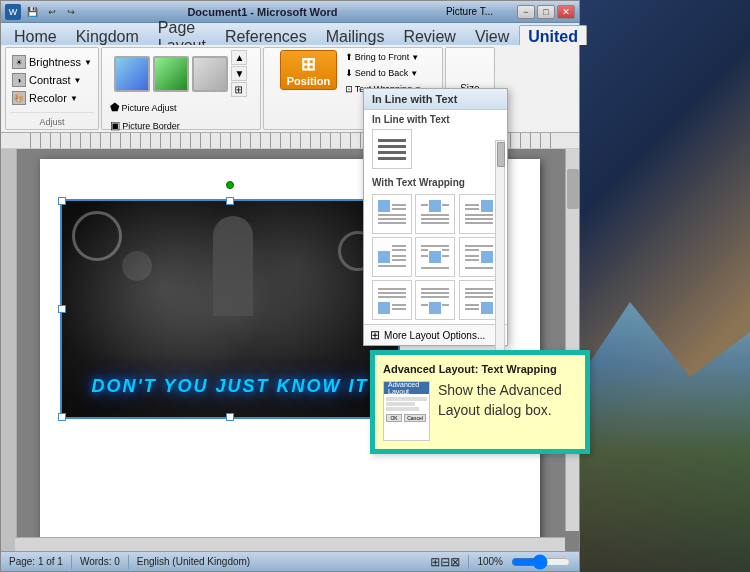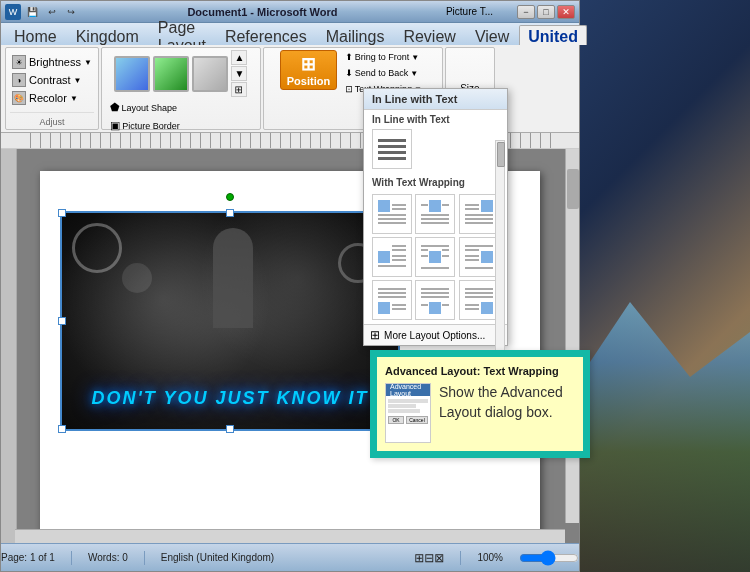--- a/index.html
+++ b/index.html
@@ -75,21 +75,21 @@
       display: flex; flex-direction: column; align-items: center;
     }
 
     
     .ruler { height: 16px; background: #e8e8e8; border-bottom: 1px solid #ccc; display: flex; align-items: center; padding: 0 20px; }
     .ruler-marks { flex: 1; height: 100%; background: repeating-linear-gradient(90deg, transparent, transparent 9px, #999 9px, #999 10px); }
 
     
     .doc-area {
       flex: 1; background: #808080; overflow: hidden; position: relative;
-      display: flex; justify-content: center; padding: 22px;
+      display: flex; justify-content: center; padding: 10px;
     }
     .doc-page {
       width: 500px; background: white; position: relative; min-height: 400px;
       box-shadow: 2px 2px 8px rgba(0,0,0,0.5);
     }
 
     
     .selected-image {
       position: absolute; top: 40px; left: 20px; width: 340px; height: 220px;
       border: 2px solid #4488cc; cursor: move;
@@ -117,23 +117,23 @@
     .handle.tr { top: -4px; right: -4px; cursor: ne-resize; }
     .handle.ml { top: 50%; left: -4px; transform: translateY(-50%); cursor: w-resize; }
     .handle.mr { top: 50%; right: -4px; transform: translateY(-50%); cursor: e-resize; }
     .handle.bl { bottom: -4px; left: -4px; cursor: sw-resize; }
     .handle.bm { bottom: -4px; left: 50%; transform: translateX(-50%); cursor: s-resize; }
     .handle.br { bottom: -4px; right: -4px; cursor: se-resize; }
     .rotate-handle { position: absolute; top: -20px; left: 50%; transform: translateX(-50%); width: 8px; height: 8px; background: #00aa00; border-radius: 50%; border: 1px solid #006600; cursor: crosshair; }
 
     
     .status-bar {
-      height: 28px; background: linear-gradient(180deg, #c5d5e8, #94b3d1);
+      height: 20px; background: linear-gradient(180deg, #c5d5e8, #94b3d1);
       border-top: 1px solid #7a9bbf; display: flex; align-items: center;
-      padding: 0 0; font-size: 10px; color: #222; gap: 16px;
+      padding: 0 8px; font-size: 10px; color: #222; gap: 8px;
     }
     .status-sep { width: 1px; height: 14px; background: #7a9bbf; }
 
     
     .position-popup {
       position: absolute; top: 88px; left: 363px; width: 145px;
       background: white; border: 1px solid #aaa;
       box-shadow: 2px 2px 8px rgba(0,0,0,0.3);
       z-index: 100;
     }
@@ -154,21 +154,21 @@
     .popup-item svg { width: 32px; height: 32px; }
     .popup-footer {
       border-top: 1px solid #ccc; padding: 3px 6px;
       display: flex; align-items: center; gap: 4px; cursor: pointer;
       font-size: 10px; background: #f8f8f8;
     }
 
     
     .tooltip-popup {
       position: absolute; top: 350px; left: 370px; width: 220px;
-      background: #ffffc0; border: 7px solid #14b8a6;
+      background: #ffffc0; border: 5px solid #14b8a6;
       box-shadow: 2px 2px 6px rgba(0,0,0,0.2);
       padding: 8px; z-index: 200;
     }
     .tooltip-title { font-weight: bold; font-size: 11px; margin-bottom: 6px; color: #1a1a1a; }
     .tooltip-preview {
       width: 80px; height: 60px; background: white; border: 1px solid #ccc;
       float: left; margin-right: 8px; overflow: hidden; position: relative;
     }
     .tooltip-text { font-size: 14px; color: #333; line-height: 1.4; overflow: hidden; }
 
@@ -242,21 +242,21 @@
         <div class="pic-thumb" style="background:linear-gradient(135deg,#ddd,#aaa);"></div>
         <div style="display:flex;flex-direction:column;gap:1px;">
           <div style="font-size:10px;cursor:pointer;border:1px solid #ccc;padding:1px 2px;background:#f0f0f0;">▲</div>
           <div style="font-size:10px;cursor:pointer;border:1px solid #ccc;padding:1px 2px;background:#f0f0f0;">▼</div>
           <div style="font-size:10px;cursor:pointer;border:1px solid #ccc;padding:1px 2px;background:#f0f0f0;">⊞</div>
         </div>
       </div>
       <div style="display:flex;flex-direction:column;gap:1px;width:100%;margin-top:2px;">
         <div class="ribbon-btn-sm">
           <span style="font-size:11px;">⬟</span>
-          <span>Layout Shape</span>
+          <span>Picture Adjust</span>
         </div>
         <div class="ribbon-btn-sm">
           <span style="font-size:11px;">▣</span>
           <span>Picture Border</span>
         </div>
 
       </div>
 
     </div>
 

